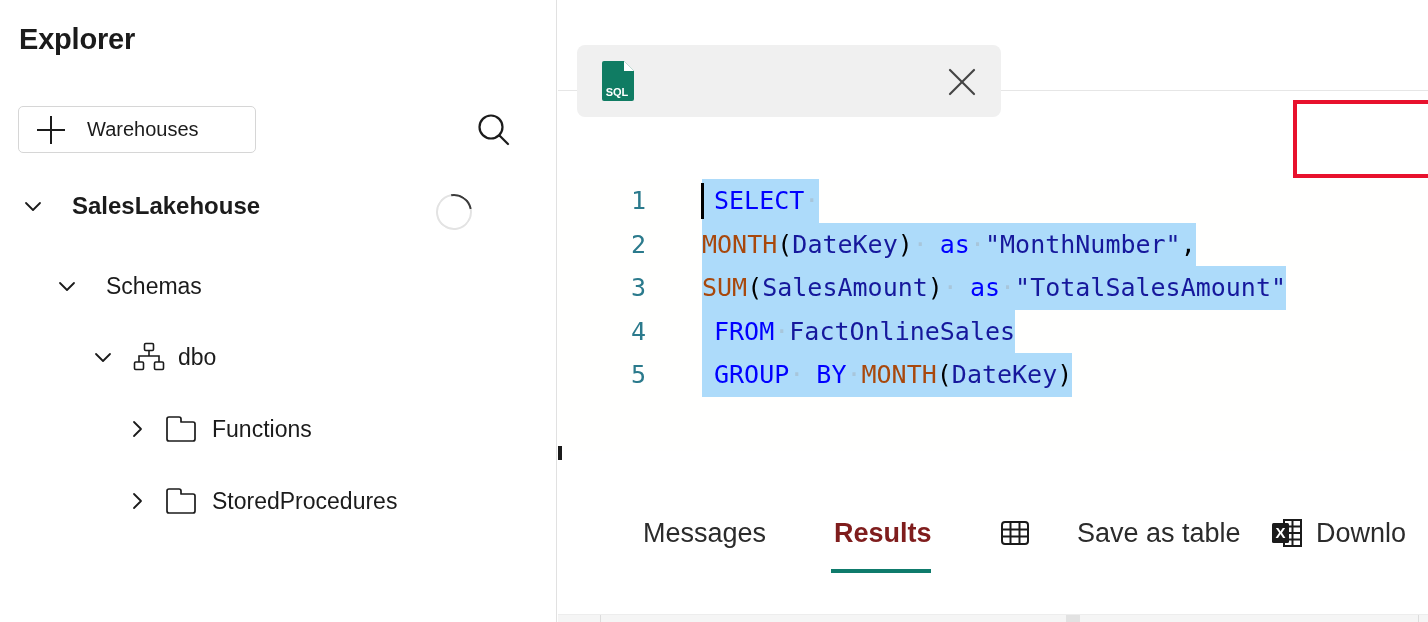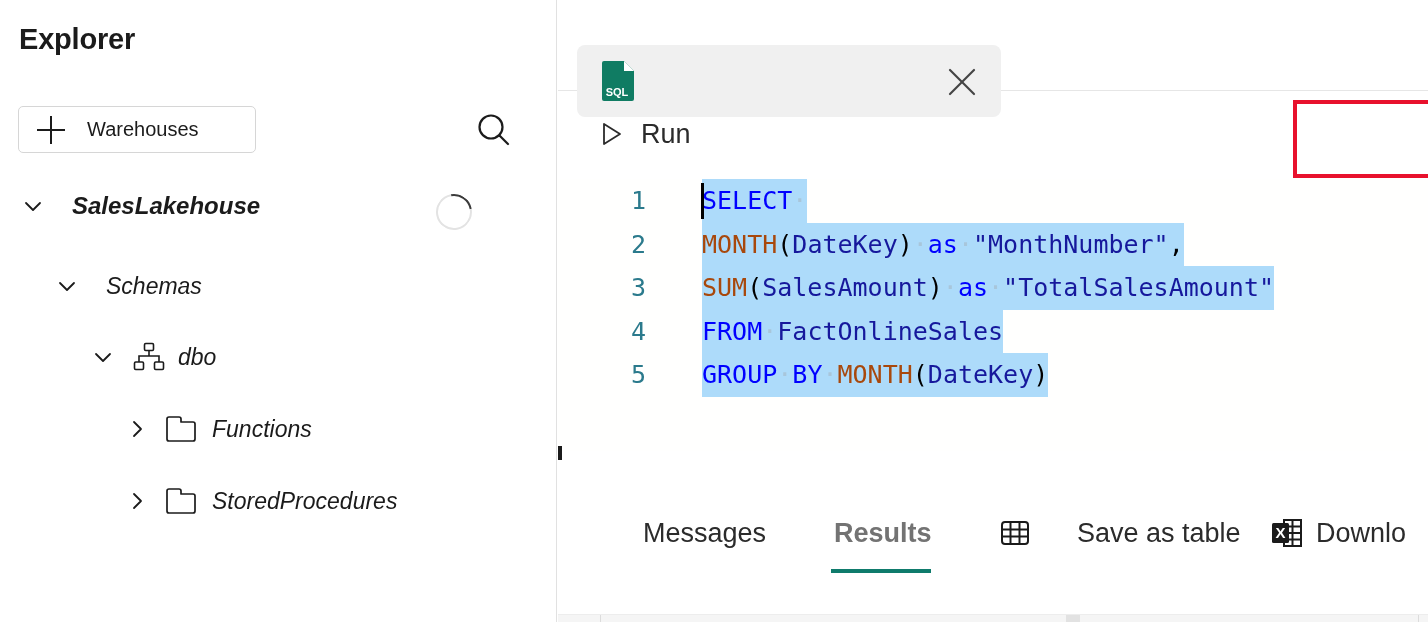--- a/index.html
+++ b/index.html
@@ -48,21 +48,21 @@
     width: 44px; height: 44px; cursor: pointer;
   }
   #search-icon-btn svg { display: block; }
 
   .tree-row {
     position: absolute; display: flex; align-items: center;
     height: 40px; cursor: pointer; white-space: nowrap;
   }
   .chev { width: 22px; height: 22px; flex: none; position: relative; }
   .chev svg { display: block; }
-  .tree-label { color: #1b1b1b; font-style: italic; }
+  .tree-label { color: #1b1b1b; }
 
   #row-lakehouse { left: 22px; top: 186px; }
   #row-lakehouse .tree-label { font-size: 24px; font-weight: 700; margin-left: 28px; }
   #spinner {
     position: absolute; left: 436px; top: 194px;
     width: 36px; height: 36px; border-radius: 50%;
     border: 2px solid #e3e3e3;
     border-top-color: #3b3b3b;
     transform: rotate(35deg);
   }
@@ -150,21 +150,21 @@
     position: absolute; left: 58px; width: 30px; text-align: right;
     color: #2b7a8c; font-size: 25px;
     font-family: "DejaVu Sans Mono", monospace;
   }
   .ctext {
     position: absolute; left: 144px; top: 0;
     font-family: "DejaVu Sans Mono", monospace;
     font-size: 25px;
   }
   .sel { background: #addbfa; }
-  .kw  { color: #0000ff; }
+  .kw  { color: #0000ff; padding-left: 12px; }
   .fn  { color: #a8480c; }
   .id  { color: #16189c; }
   .str { color: #16189c; }
   .pun { color: #000000; }
   .dot { color: #a8c6db; }
   #caret {
     position: absolute; left: 143px; top: 4px;
     width: 3px; height: 36px; background: #000;
   }
   #splitter-handle {
@@ -176,21 +176,21 @@
   #results-bar {
     position: absolute; left: 0; top: 452px; width: 870px; height: 110px;
   }
   .rtab {
     position: absolute; display: flex; align-items: center;
     height: 46px; cursor: pointer; white-space: nowrap;
   }
   .rtab .rlabel { font-size: 27px; color: #2b2b2b; }
   #rtab-messages { left: 85px; top: 58px; text-align: right; }
   #rtab-results  { left: 276px; top: 58px; }
-  #rtab-results .rlabel { font-weight: 700; color: #737373; }
+  #rtab-results .rlabel { font-weight: 700; color: #7f1d1d; }
   #results-underline {
     position: absolute; left: 273px; top: 117px;
     width: 100px; height: 4px; background: #0f7b6c;
   }
   #rtab-savetable { left: 441px; top: 58px; gap: 36px; }
   #table-icon { width: 32px; height: 32px; flex: none; }
   #rtab-savetable .rlabel { margin-left: 10px; }
   #rtab-download { left: 712px; top: 58px; }
   #excel-icon { width: 34px; height: 34px; flex: none; }
   #rtab-download .rlabel { margin-left: 12px; }
@@ -305,28 +305,20 @@
         <span id="tab-close">
           <svg width="38" height="38" viewBox="0 0 38 38">
             <line x1="7" y1="7" x2="31" y2="31" stroke="#444" stroke-width="2.2" stroke-linecap="round"></line>
             <line x1="31" y1="7" x2="7" y2="31" stroke="#444" stroke-width="2.2" stroke-linecap="round"></line>
           </svg>
         </span>
       </div>
     </div>
 
     <div id="toolbar">
-      <div id="run-btn">
-        <span id="run-icon">
-          <svg width="26" height="26" viewBox="0 0 26 26">
-              <polygon points="6,3 22,13 6,23" fill="none" stroke="#2b2b2b" stroke-width="1.8" stroke-linejoin="round"></polygon>
-            </svg>
-        </span>
-        <span id="run-label">Run</span>
-      </div>
 
       <div id="save-as-view-btn">
         <span id="view-icon">
           <svg width="33" height="32" viewBox="0 0 33 32">
             <rect x="10" y="3" width="19" height="19" rx="1.5" fill="#fff" stroke="#1b1b1b" stroke-width="1.9"></rect>
             <rect x="3" y="8" width="19" height="19" rx="1.5" fill="#fff" stroke="#1b1b1b" stroke-width="1.9"></rect>
             <line x1="3" y1="14" x2="22" y2="14" stroke="#1b1b1b" stroke-width="1.9"></line>
             <line x1="6" y1="20" x2="19" y2="20" stroke="#1b1b1b" stroke-width="1.9"></line>
           </svg>
         </span>

